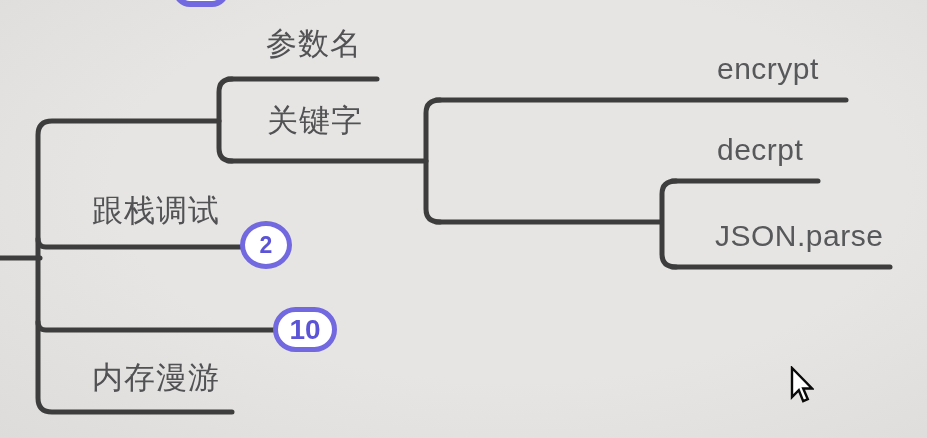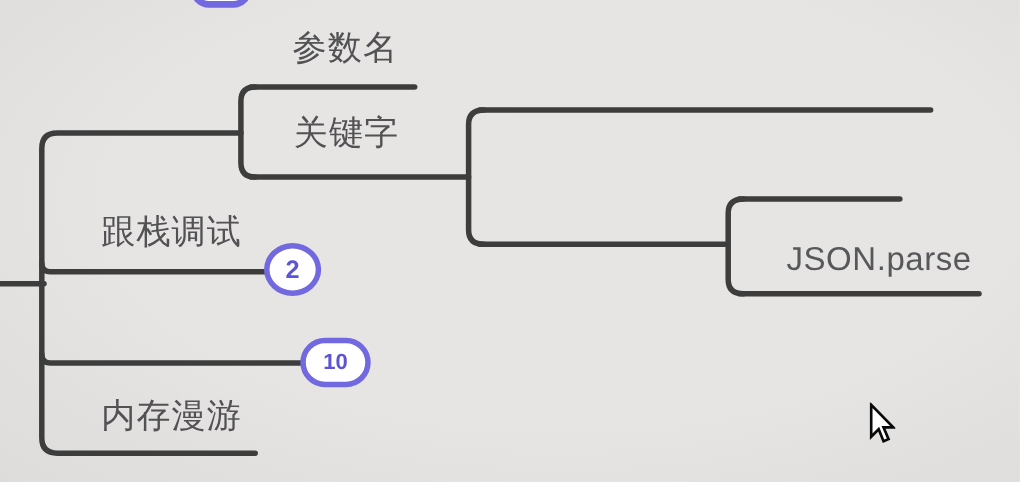--- a/index.html
+++ b/index.html
@@ -25,21 +25,21 @@
   .badge{
     position:absolute;
     box-sizing:border-box;
     background:#ffffff;
     border:5px solid #7268e0;
     color:#5b54d6;
     font-weight:bold;
     display:flex;align-items:center;justify-content:center;
   }
   .badge-circle{left:240px;top:221px;width:52px;height:48px;border-radius:50%;font-size:23px;}
-  .badge-pill{left:273px;top:307px;width:64px;height:45px;border-radius:23px;font-size:20px;}
+  .badge-pill{left:273px;top:307px;width:64px;height:45px;border-radius:23px;font-size:28px;}
   .badge-clipped{left:173px;top:-29px;width:56px;height:36px;border-radius:17px;border-width:6px;}
   .cursor{position:absolute;left:788px;top:366px;}
 </style>
 </head>
 <body>
 
 <div class="canvas">
 
   <svg class="links" width="927" height="438" viewBox="0 0 927 438">
     <path d="M 0 258 H 40"></path>
@@ -56,22 +56,24 @@
     <path d="M 672 181 H 818"></path>
     <path d="M 672 267 H 890"></path>
   </svg>
 
 
   <div class="label" style="left:266px;top:27px">参数名</div>
 
   <div class="label" style="left:267px;top:104px">关键字</div>
 
 
+  <div class="label latin" style="left:717px;top:52px">encrypt</div>
 
 
+  <div class="label latin" style="left:717px;top:133px">decrpt</div>
 
   <div class="label latin" style="left:715px;top:219px">JSON.parse</div>
 
   <div class="label" style="left:92px;top:194px">跟栈调试</div>
 
 
   <div class="label" style="left:92px;top:361px">内存漫游</div>
 
   <div class="badge badge-circle">2</div>
 

